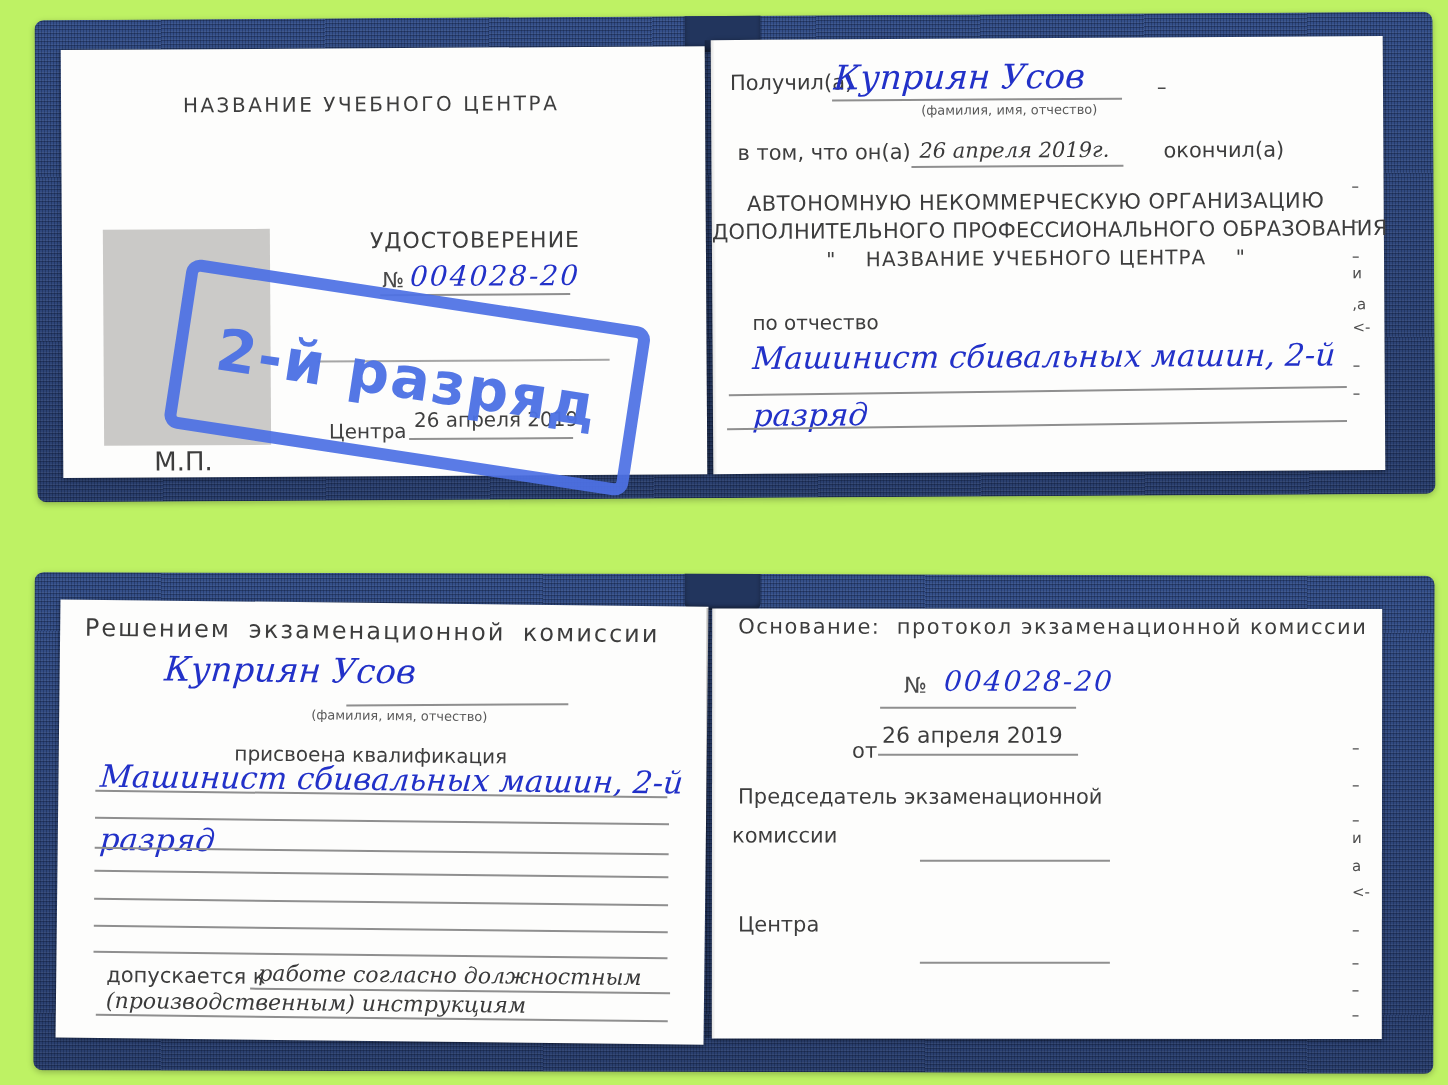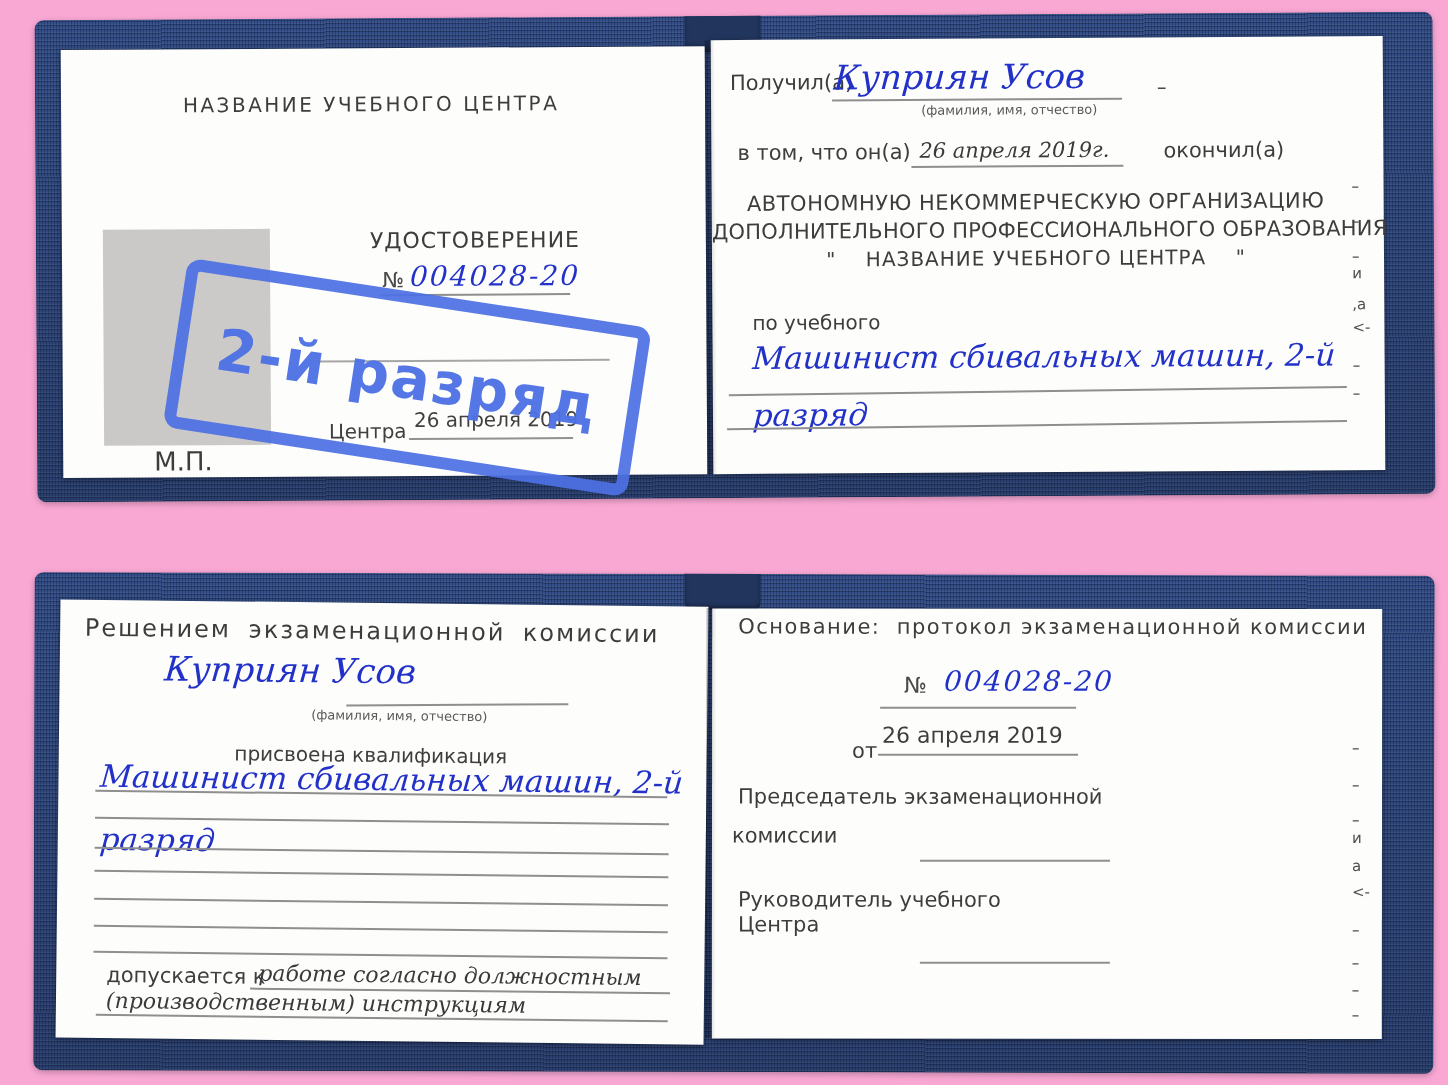--- a/index.html
+++ b/index.html
@@ -1,16 +1,16 @@
 <!DOCTYPE html>
 <html><head>
 <meta charset="utf-8">
 <style>
   html,body{margin:0;padding:0;background:#fbfbf9;}
-  .screen{position:relative;width:1448px;height:1085px;background:#f9a8d4;overflow:hidden;
+  .screen{position:relative;width:1448px;height:1085px;background:#bef264;overflow:hidden;
           font-family:"DejaVu Sans", sans-serif;}
 
   
   .spread{position:absolute;border-radius:9px;
     background-color:#2e4577;
     background-image:
       repeating-linear-gradient(0deg, rgba(10,20,45,.35) 0 1px, rgba(255,255,255,.05) 1px 2px, transparent 2px 4px),
       repeating-linear-gradient(90deg, rgba(10,20,45,.30) 0 1px, transparent 1px 3px),
       linear-gradient(180deg,#35508a,#2a3f6e);
     box-shadow:0 2px 6px rgba(0,0,0,.25);}
@@ -92,21 +92,21 @@
       <div class="p" style="left:452px;top:101px;font-size:21px;">окончил(а)</div>
 
       <div class="cen" style="top:152px;font-size:21px;letter-spacing:.5px;">АВТОНОМНУЮ НЕКОММЕРЧЕСКУЮ ОРГАНИЗАЦИЮ</div>
       <div class="cen" style="top:180px;font-size:21px;letter-spacing:.2px;">ДОПОЛНИТЕЛЬНОГО ПРОФЕССИОНАЛЬНОГО ОБРАЗОВАНИЯ</div>
       <div class="cen" style="top:208px;font-size:20px;letter-spacing:1px;">
         <span>"</span>&nbsp;&nbsp;&nbsp;
         <span>НАЗВАНИЕ УЧЕБНОГО ЦЕНТРА</span>&nbsp;&nbsp;&nbsp;
         <span>"</span>
       </div>
 
-      <div class="p" style="left:40px;top:271px;font-size:20px;">по учебного</div>
+      <div class="p" style="left:40px;top:271px;font-size:20px;">по отчество</div>
       <div class="hand" style="left:40px;top:300px;font-size:31px;">Машинист сбивальных машин, 2-й</div>
       <div class="rule" style="left:16px;top:352px;width:618px;transform:rotate(-0.4deg);"></div>
       <div class="hand" style="left:40px;top:357px;font-size:31px;">разряд</div>
       <div class="rule" style="left:14px;top:386px;width:620px;transform:rotate(-0.4deg);"></div>
 
       <span class="mark" style="top:141px;">–</span>
       <span class="mark" style="top:176px;">–</span>
       <span class="mark" style="top:211px;">–</span>
       <span class="mark" style="top:228px;">и</span>
       <span class="mark" style="top:259px;">,а</span>
@@ -159,21 +159,20 @@
       <div class="rule" style="left:168px;top:98px;width:196px;"></div>
 
       <div class="p" style="left:140px;top:130px;font-size:21px;">от</div>
       <div class="p" style="left:170px;top:114px;font-size:22px;">26 апреля 2019</div>
       <div class="rule" style="left:166px;top:145px;width:200px;"></div>
 
       <div class="p" style="left:26px;top:176px;font-size:21px;">Председатель экзаменационной</div>
       <div class="p" style="left:20px;top:203px;font-size:21px;margin-top:12px;">комиссии</div>
       <div class="rule" style="left:208px;top:251px;width:190px;"></div>
 
-      <div class="p" style="left:26px;top:279px;font-size:21px;">Руководитель учебного</div>
       <div class="p" style="left:26px;top:304px;font-size:21px;">Центра</div>
       <div class="rule" style="left:208px;top:353px;width:190px;"></div>
 
       <span class="mark" style="top:130px;">–</span>
       <span class="mark" style="top:167px;">–</span>
       <span class="mark" style="top:202px;">–</span>
       <span class="mark" style="top:220px;">и</span>
       <span class="mark" style="top:248px;">а</span>
       <span class="mark" style="top:274px;">&lt;-</span>
       <span class="mark" style="top:312px;">–</span>

